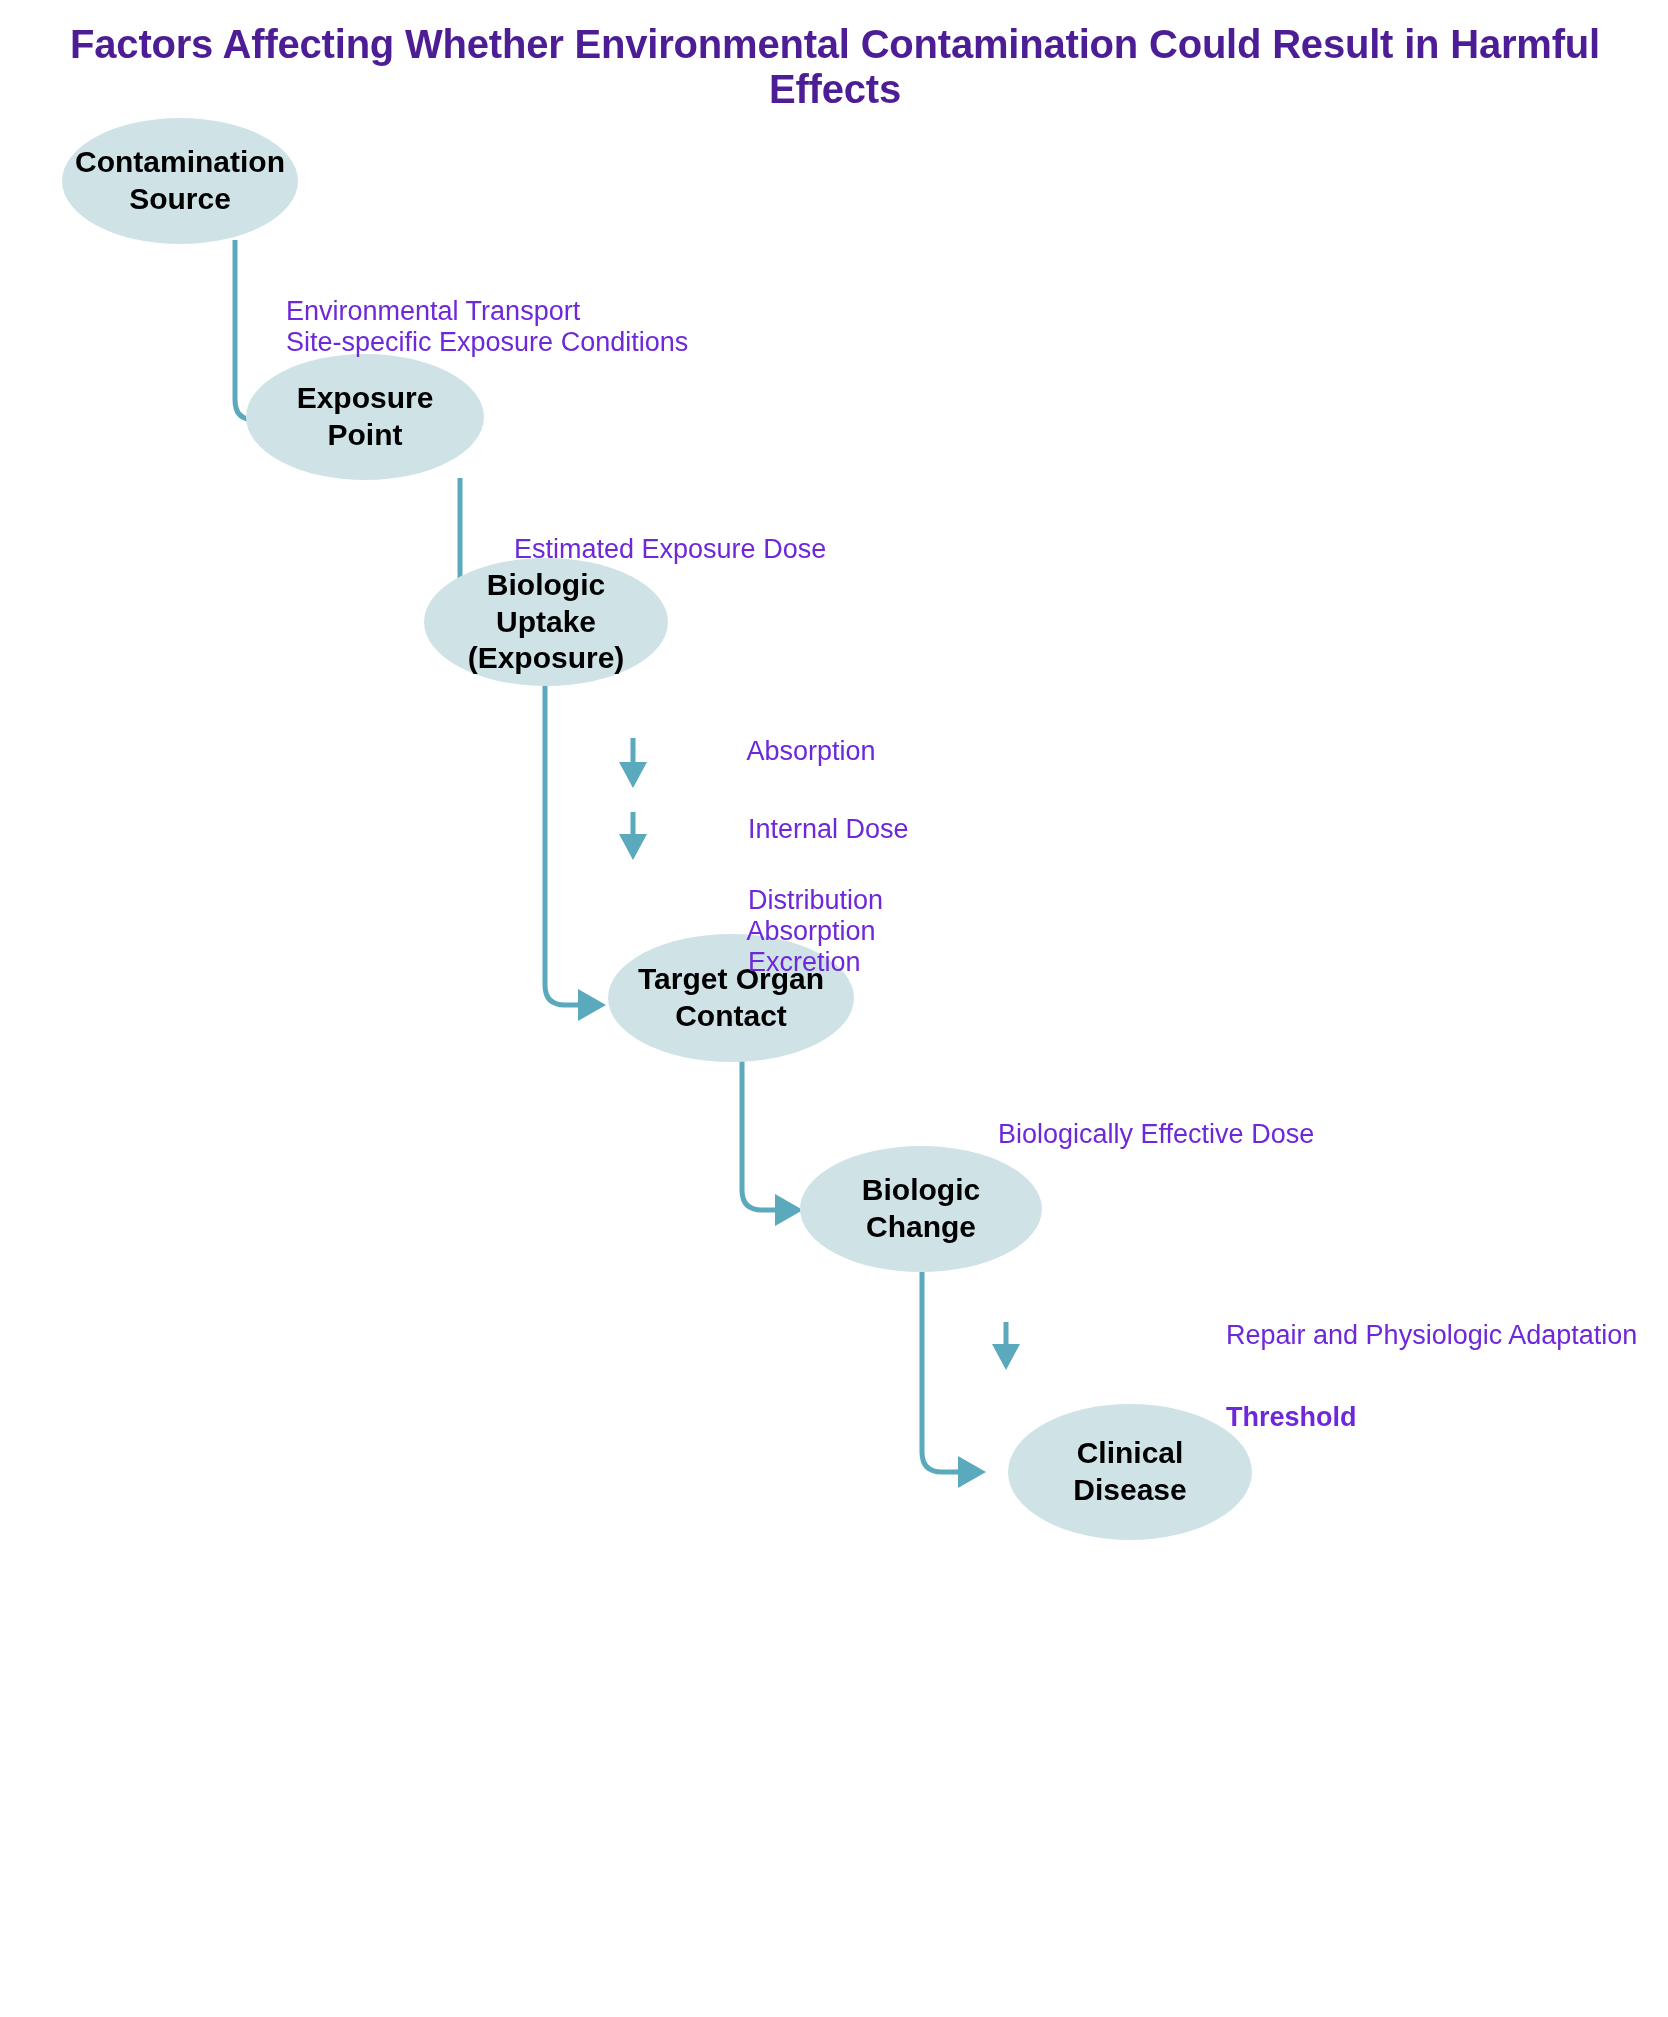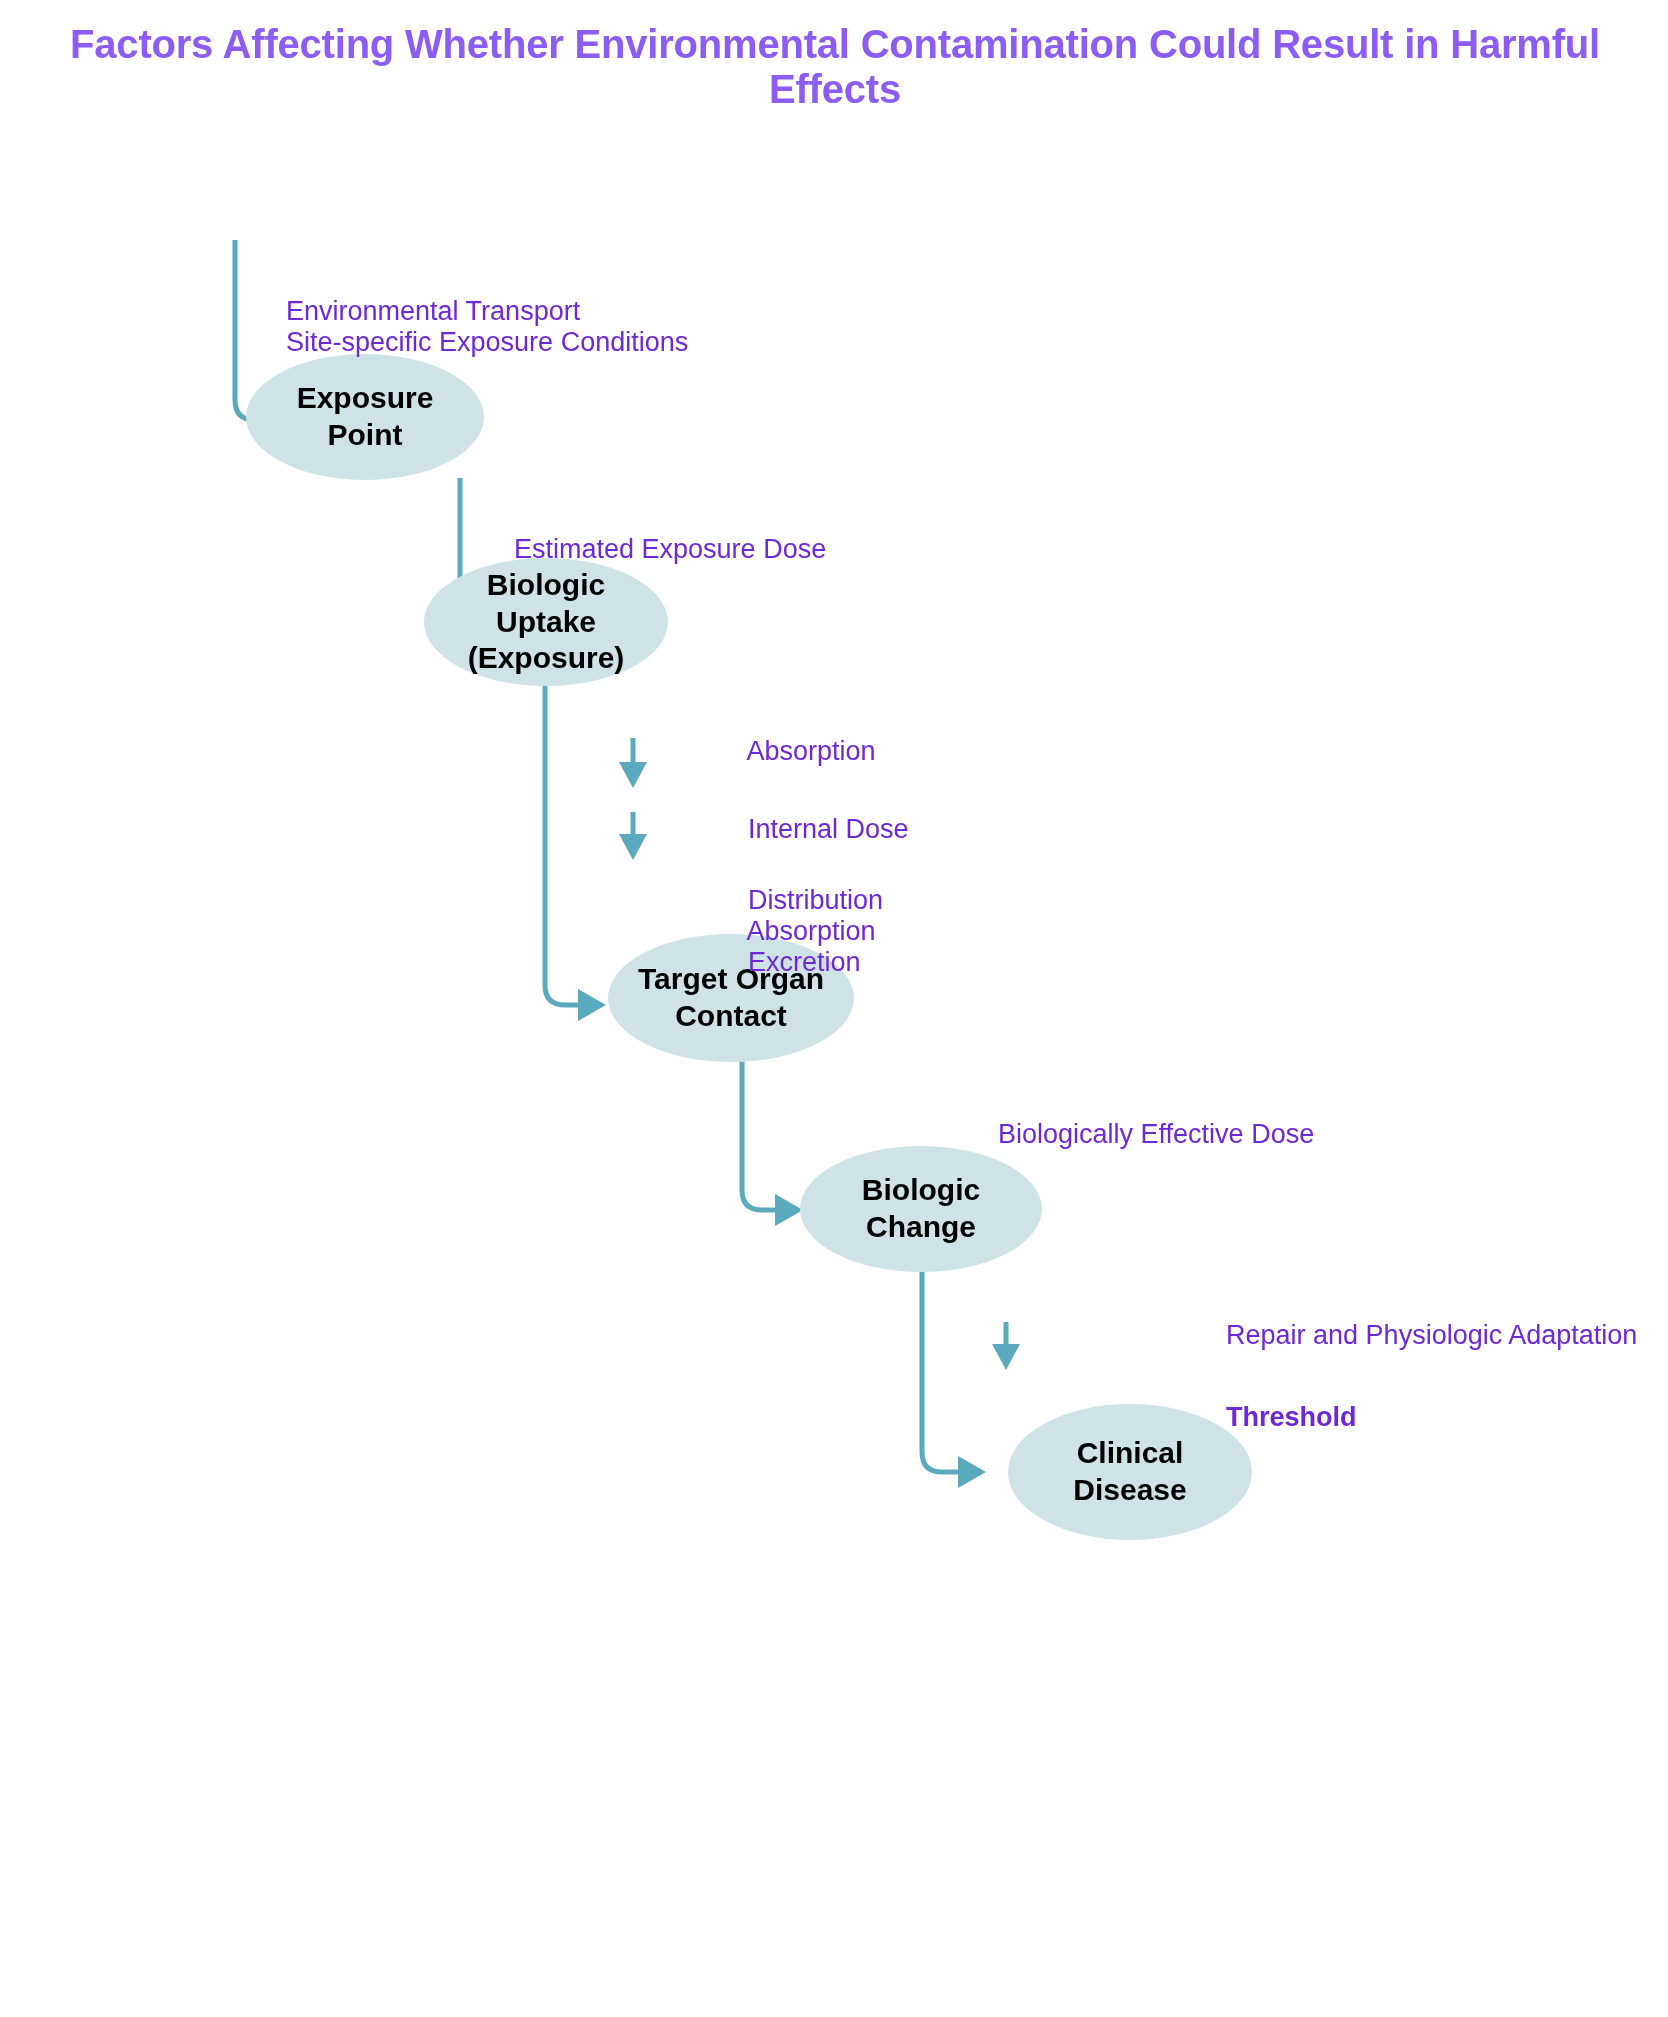--- a/index.html
+++ b/index.html
@@ -21,21 +21,21 @@
   #diagram-title {
     position: absolute;
     left: 60px;
     top: 22px;
     width: 1550px;
     text-align: center;
     font-size: 40px;
     font-weight: bold;
     line-height: 1.12;
     letter-spacing: -0.2px;
-    color: #8b5cf6;
+    color: #4c1d95;
   }
   .node {
     position: absolute;
     border-radius: 50%;
     background: #cfe3e7;
     display: flex;
     align-items: center;
     justify-content: center;
     text-align: center;
     font-weight: bold;
@@ -113,20 +113,26 @@
       <path d="M 922,1272 L 922,1452 Q 922,1472 942,1472 L 958,1472" fill="none" stroke="#5ba9bd" stroke-width="5"></path>
       <path d="M 958,1456 L 958,1488 L 986,1472 z" fill="#5ba9bd"></path>
     </g>
 
     <g>
       <path d="M 1006,1322 L 1006,1348" fill="none" stroke="#5ba9bd" stroke-width="5"></path>
       <path d="M 992,1344 L 1020,1344 L 1006,1370 z" fill="#5ba9bd"></path>
     </g>
   </svg>
 
+  <div class="node" style="left:62px; top:118px; width:236px; height:126px;">
+    <div>
+      <span>Contamination</span><br>
+      <span>Source</span>
+    </div>
+  </div>
 
   <div class="node" style="left:246px; top:354px; width:238px; height:126px;">
     <div>
       <span>Exposure</span><br>
       <span>Point</span>
     </div>
   </div>
 
   <div class="node" style="left:424px; top:558px; width:244px; height:128px;">
     <div>

